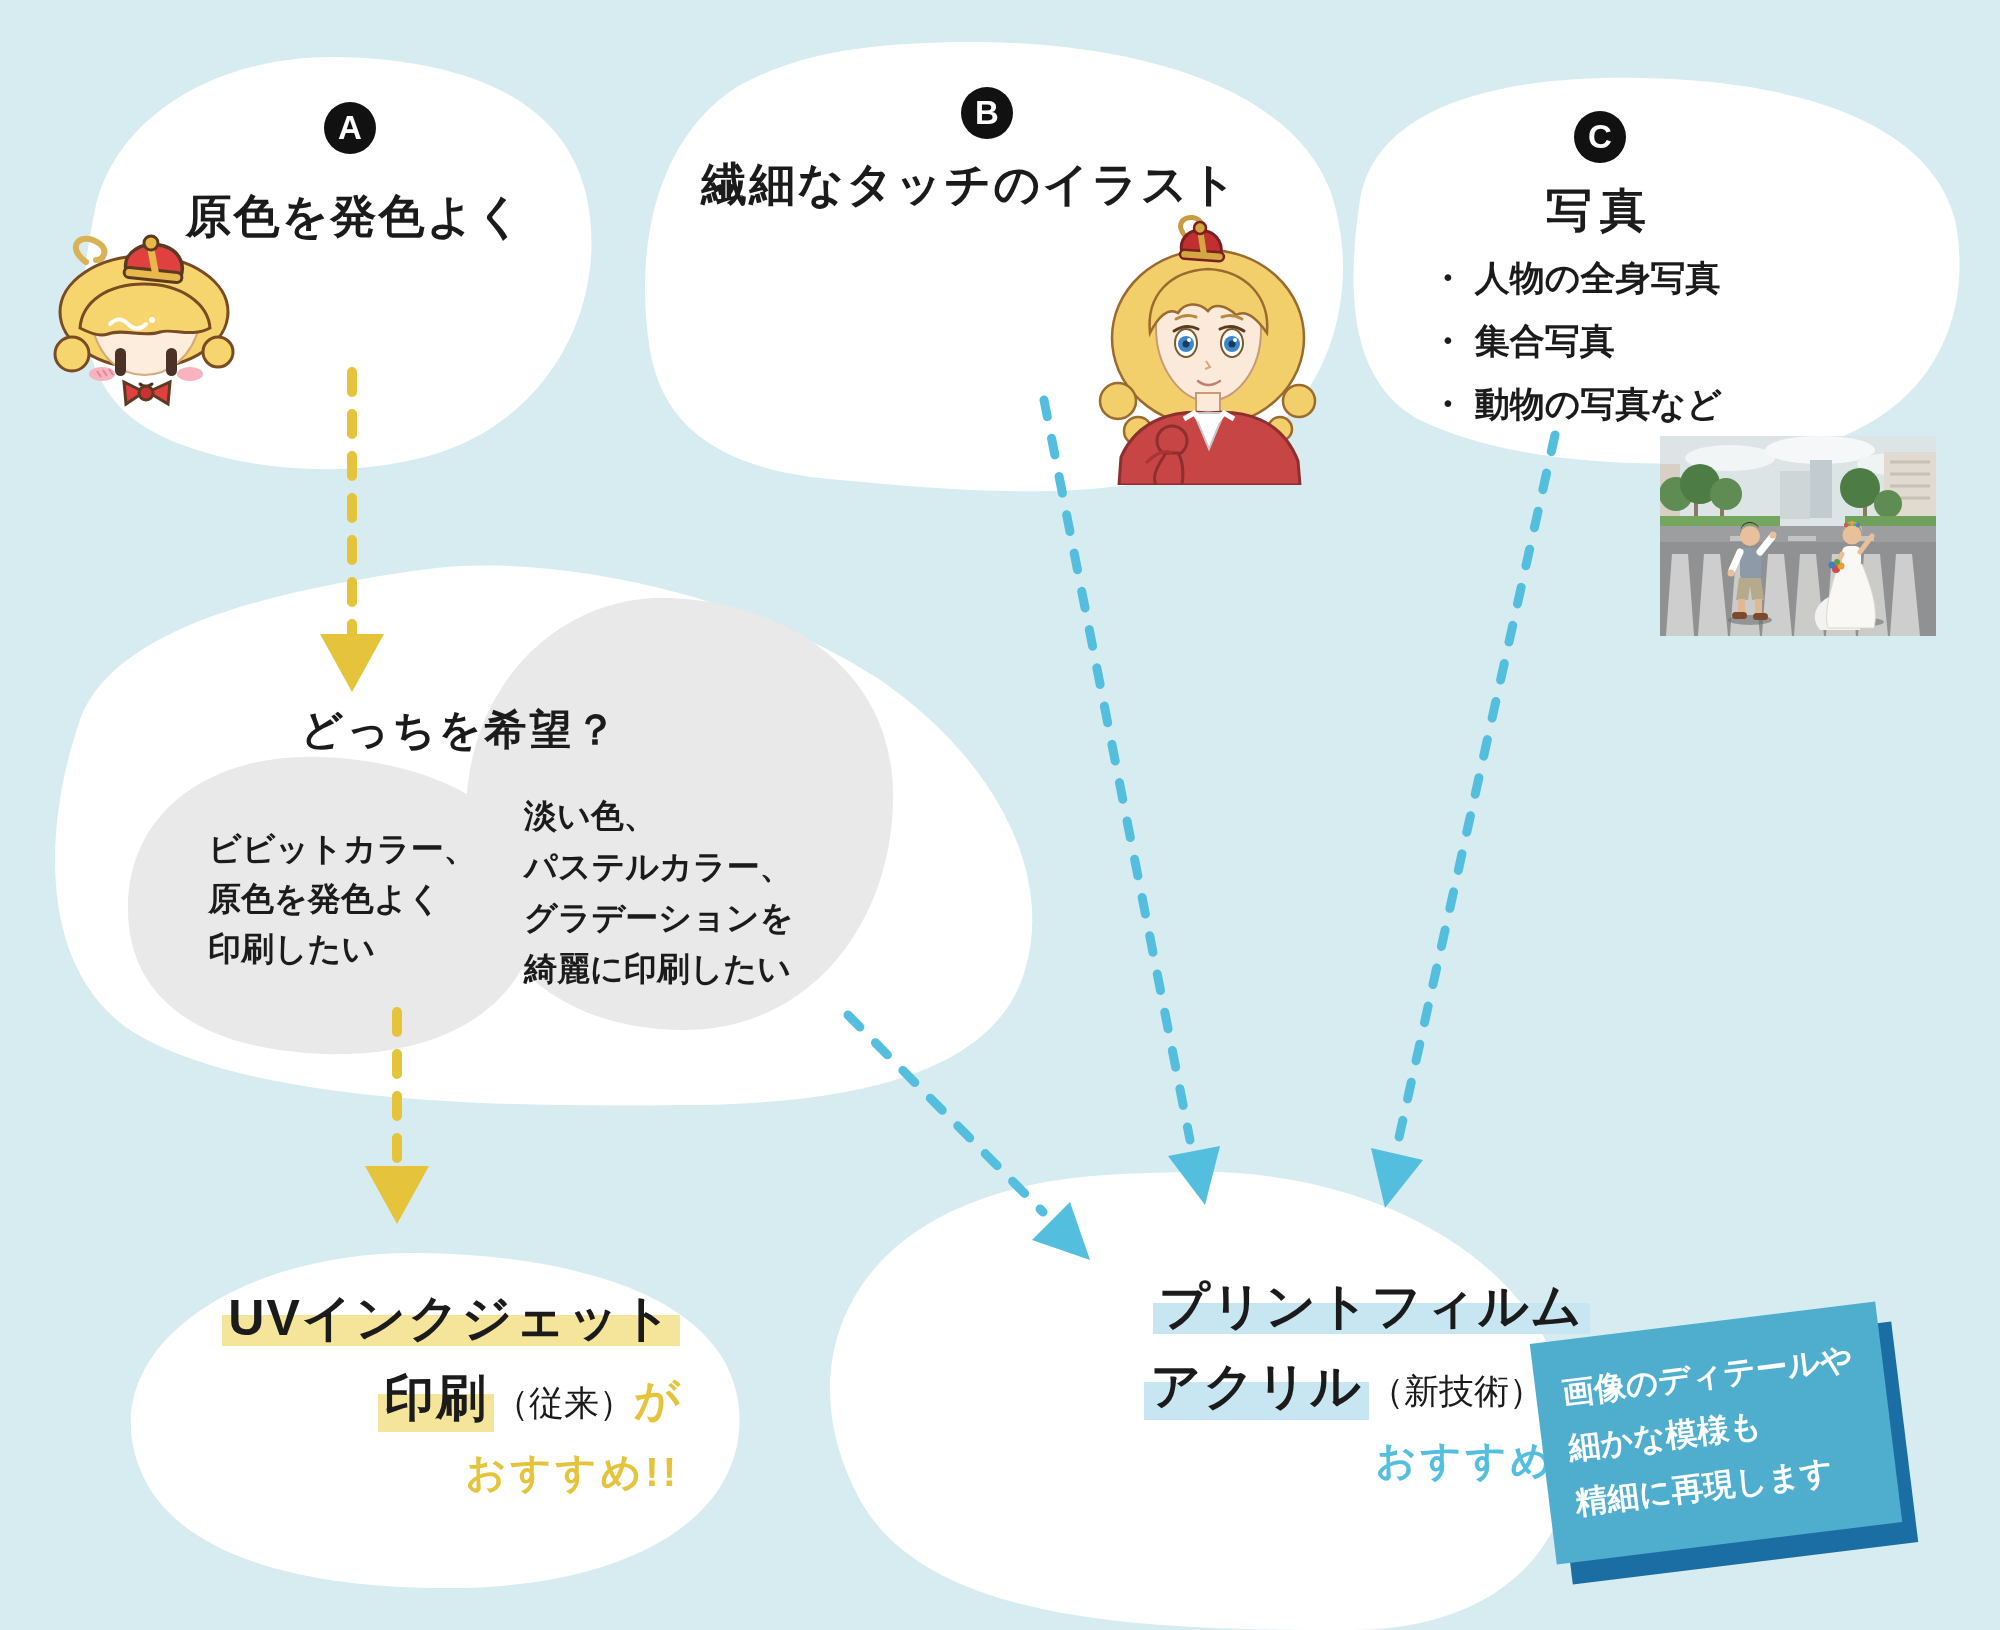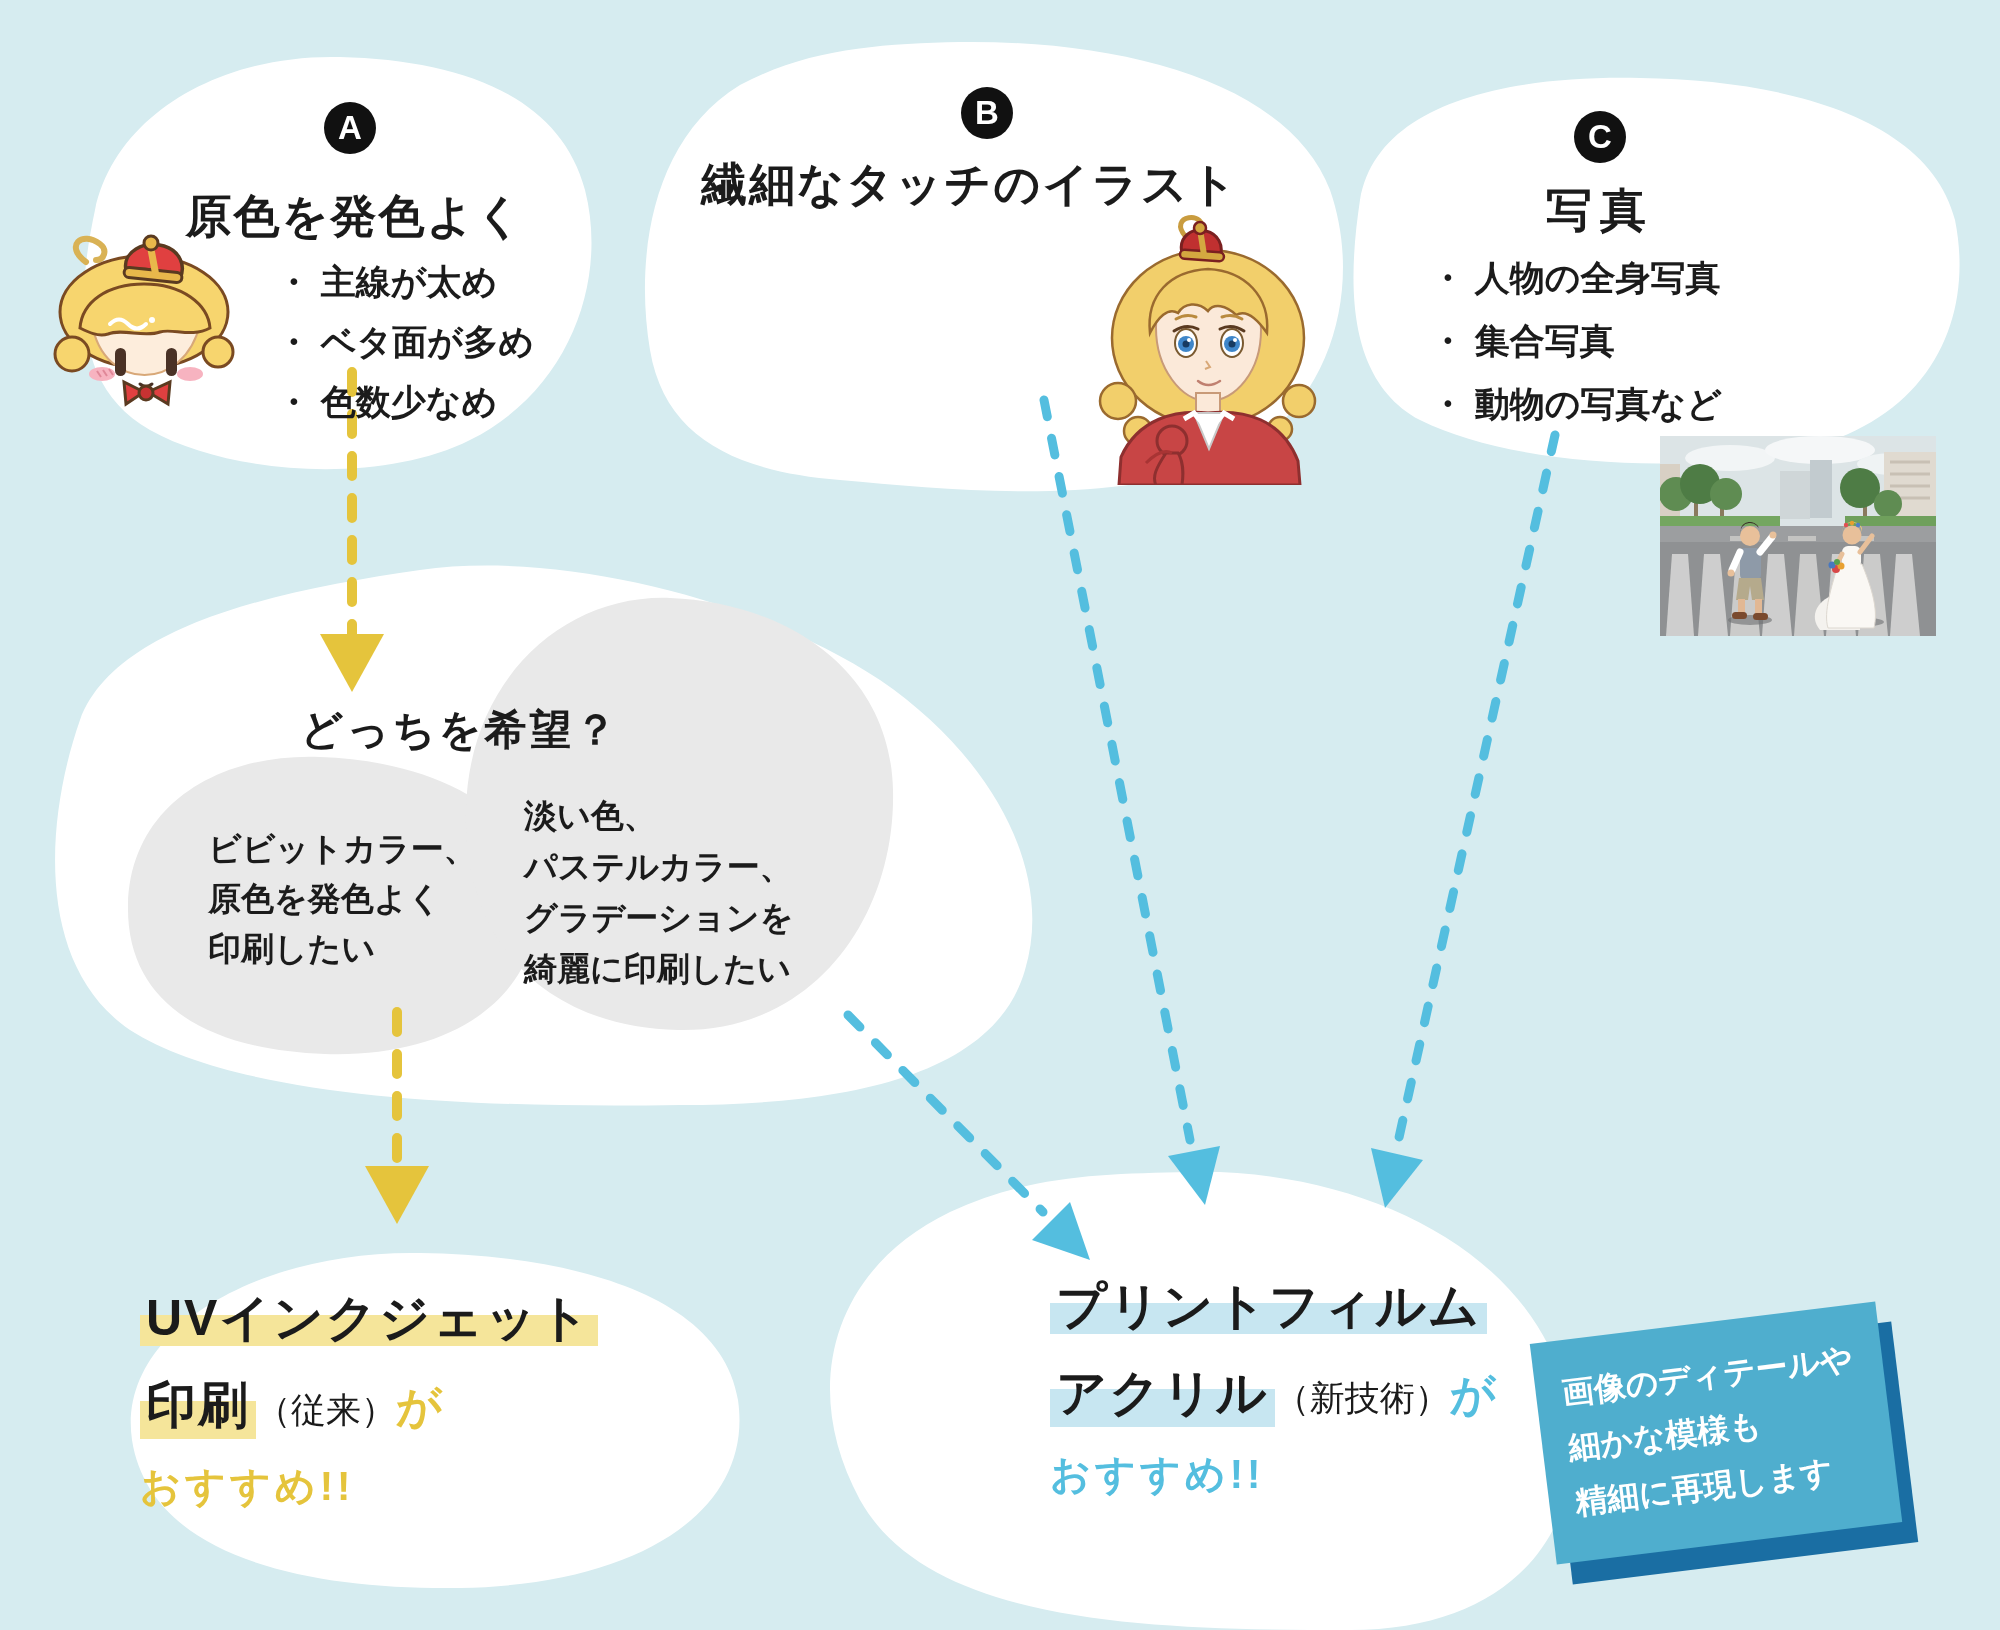--- a/index.html
+++ b/index.html
@@ -19,21 +19,21 @@
   .bullets{position:absolute;font-size:35px;font-weight:600;}
   .bullets div{white-space:nowrap;}
   .bul-a div{line-height:60px;}
   .bul-b div{line-height:64px;}
   .bul-c div{line-height:63px;}
   .indent{padding-left:40px;}
   .question{position:absolute;font-weight:900;font-size:42px;letter-spacing:3px;text-align:center;}
   .option{position:absolute;font-size:33px;font-weight:600;}
   .opt-l div{line-height:50px;}
   .opt-r div{line-height:51px;}
-  .result{position:absolute;display:flex;flex-direction:column;align-items:flex-start;gap:20px;text-align:center;}
+  .result{position:absolute;display:flex;flex-direction:column;align-items:flex-end;gap:13px;text-align:center;}
   .r-line1{font-size:50px;font-weight:900;letter-spacing:2px;white-space:nowrap;}
   .r-line2{display:flex;align-items:baseline;white-space:nowrap;}
   .r-main{font-size:50px;font-weight:900;letter-spacing:2px;}
   .r-note{font-size:35px;font-weight:400;}
   .r-ga{font-size:45px;font-weight:900;}
   .r-line3{font-size:40px;font-weight:900;letter-spacing:4px;}
   .hl-y{background:linear-gradient(transparent 44%, #F5E59A 44%);padding:0 6px;}
   .hl-b{background:linear-gradient(transparent 44%, #C7E6F1 44%);padding:0 6px;}
   .yellow{color:#E5C43C;}
   .blue{color:#54BEDF;}
@@ -88,25 +88,20 @@
     </g>
 
     <g>
       <line x1="848" y1="1015" x2="1043" y2="1212" stroke="#54BEDF" stroke-width="9" stroke-dasharray="17 22" stroke-linecap="round"></line>
       <polygon points="1070,1202 1032,1240 1090,1260" fill="#54BEDF"></polygon>
     </g>
   </svg>
 
   <div class="badge" style="left:324px;top:102px;">A</div>
   <div class="sec-title" style="left:125px;top:186px;width:460px;">原色を発色よく</div>
-  <div class="bullets bul-a" style="left:276px;top:252px;">
-    <div>・ 主線が太め</div>
-    <div>・ ベタ面が多め</div>
-    <div>・ 色数少なめ</div>
-  </div>
 
   <svg class="abs" style="left:52px;top:232px;" width="185" height="175" viewBox="0 0 185 175">
     <path d="M 34,30 C 12,14 30,-2 48,12 C 56,18 52,28 44,28" fill="none" stroke="#D9B255" stroke-width="6" stroke-linecap="round"></path>
     <ellipse cx="92" cy="80" rx="84" ry="56" fill="#F7D56E" stroke="#7A4A22" stroke-width="3"></ellipse>
     <circle cx="20" cy="122" r="17" fill="#F7D56E" stroke="#7A4A22" stroke-width="3"></circle>
     <circle cx="166" cy="120" r="15" fill="#F7D56E" stroke="#7A4A22" stroke-width="3"></circle>
     <path d="M 40,92 C 52,160 132,160 148,92 C 130,84 60,84 40,92 Z" fill="#FDEDDC" stroke="#D8A878" stroke-width="2"></path>
     <path d="M 28,96 C 30,70 55,52 92,52 C 130,52 156,72 158,96 C 140,106 120,96 108,100 C 92,106 70,96 56,102 C 46,105 36,100 28,96 Z" fill="#F7D56E" stroke="#7A4A22" stroke-width="3"></path>
     <path d="M 96,42 C 88,22 100,12 112,16 C 108,22 106,30 110,40 Z" fill="#F7D56E" stroke="#7A4A22" stroke-width="3"></path>
     <path d="M 74,38 C 70,20 92,8 112,14 C 128,19 134,34 128,46 C 112,38 90,36 74,38 Z" fill="#E04040" stroke="#5A3A20" stroke-width="3.5"></path>

